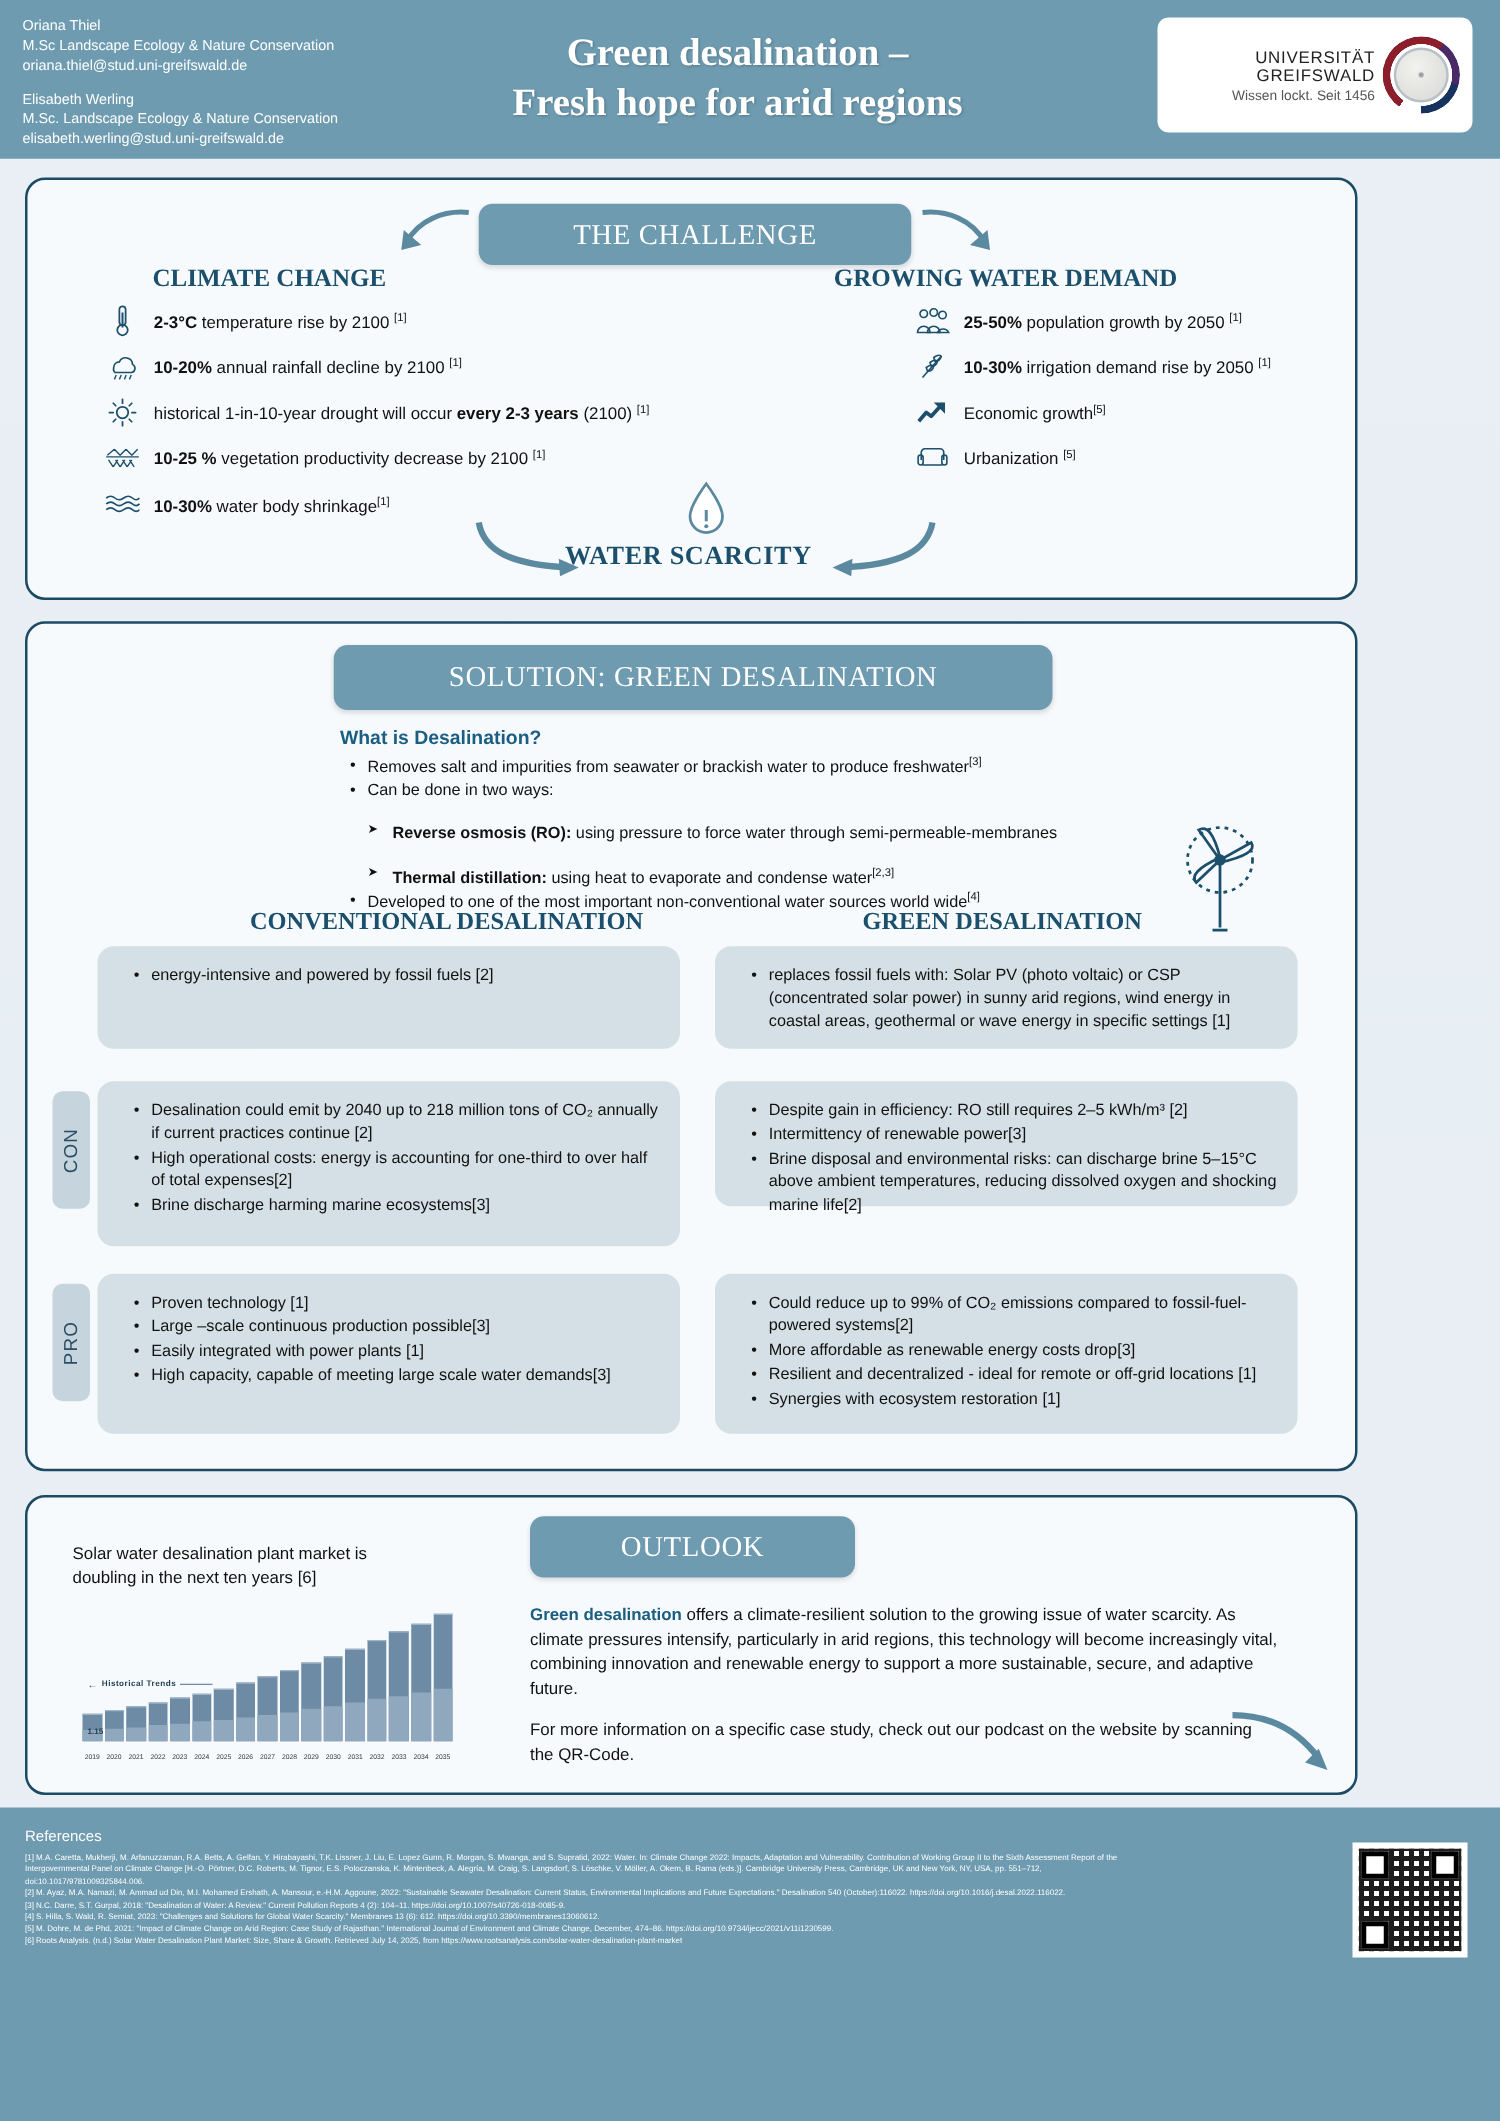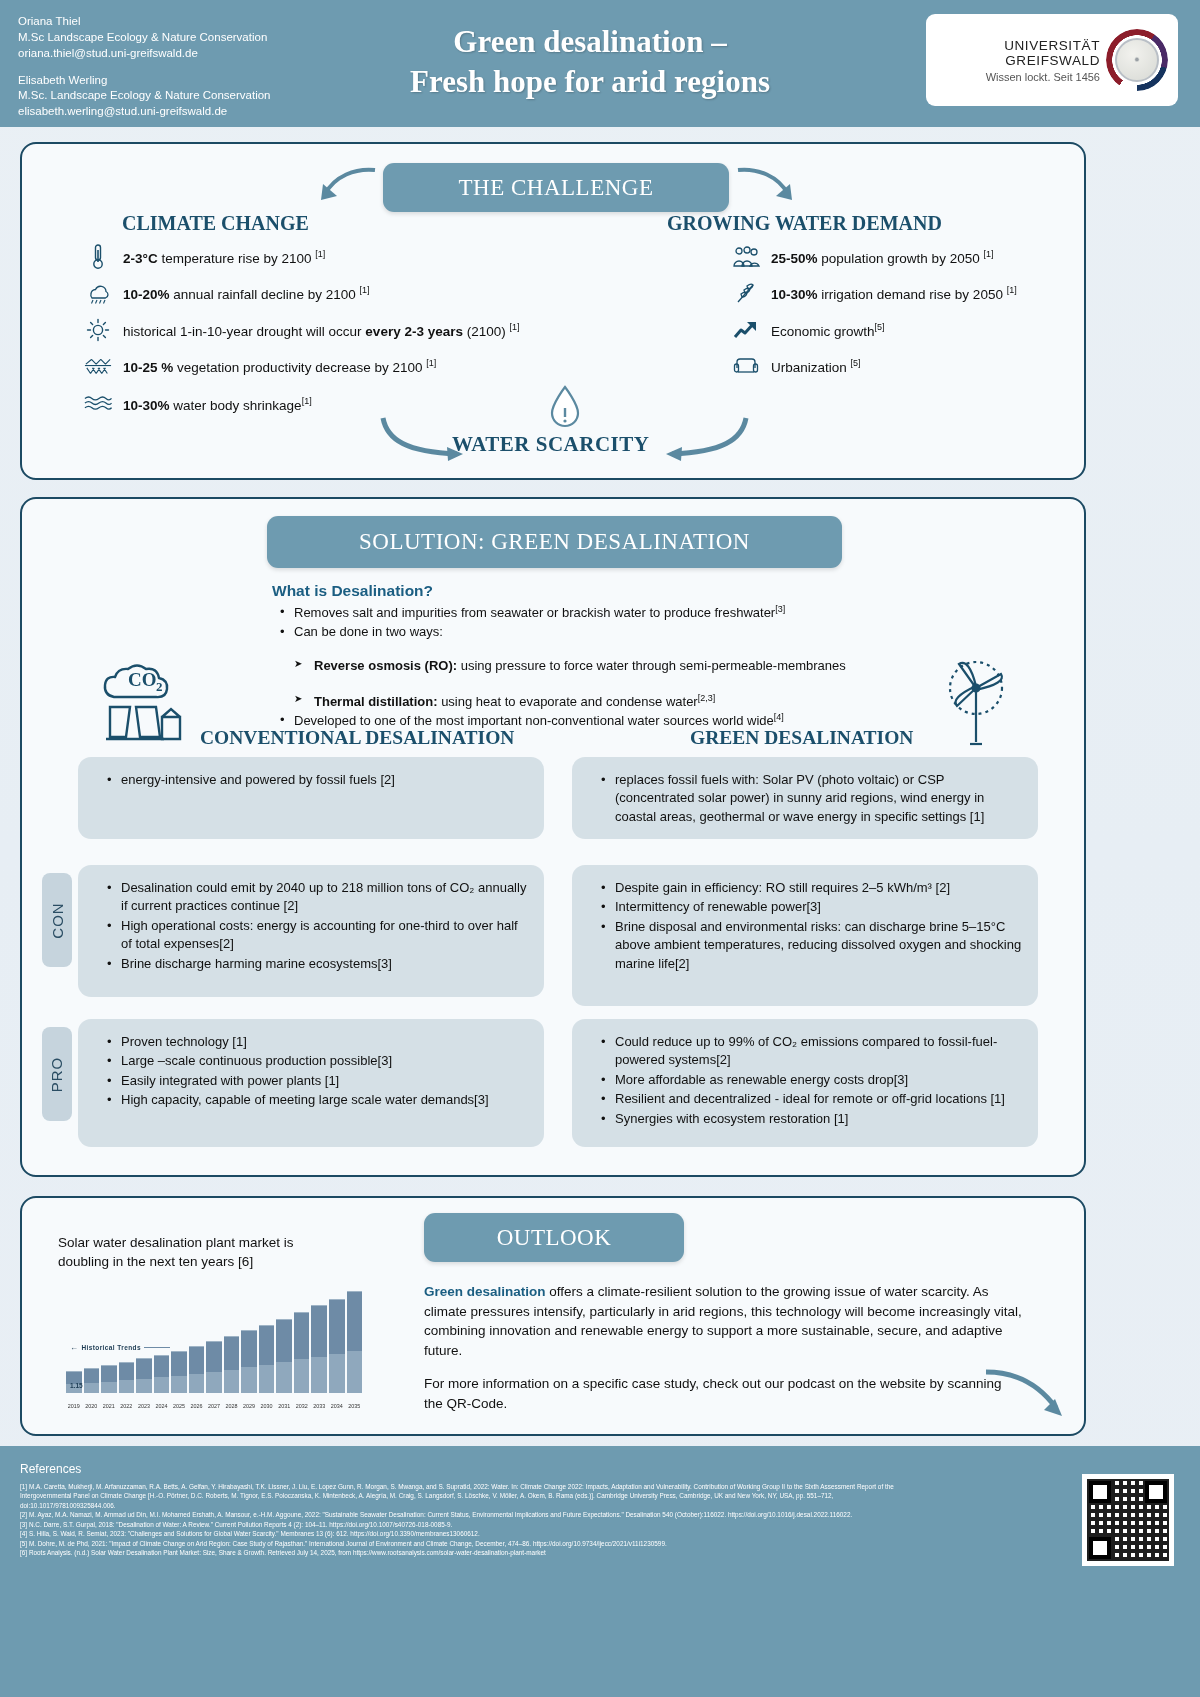--- a/index.html
+++ b/index.html
@@ -308,32 +308,20 @@
 
     <div class="wid-title">What is Desalination?</div>
     <div class="wid-list">
       <div class="li"><span>Removes salt and impurities from seawater or brackish water to produce freshwater</span><span class="sup">[3]</span></div>
       <div class="li"><span>Can be done in two ways:</span></div>
       <div class="sub"><b>Reverse osmosis (RO):</b><span> using pressure to force water through semi-permeable-membranes</span></div>
       <div class="sub"><b>Thermal distillation:</b><span> using heat to evaporate and condense water</span><span class="sup">[2,3]</span></div>
       <div class="li"><span>Developed to one of the most important non-conventional water sources world wide</span><span class="sup">[4]</span></div>
     </div>
 
-    <div style="position:absolute;left:70px;top:160px;">
-      <svg width="110" height="85" viewBox="0 0 110 85">
-        <g fill="none" stroke="#1b4f6b" stroke-width="2.4">
-          <path d="M22,38 q-10,-2 -9,-12 q1,-9 10,-8 q3,-9 13,-8 q9,-7 18,0 q11,-2 13,9 q9,2 8,11 q-1,9 -11,8z"></path>
-          <path d="M18,48 h20 l-4,30 h-16z M44,48 h20 l4,30 h-20z"></path>
-          <path d="M14,80 h58"></path>
-          <path d="M70,58 h18 v22 h-18z M70,58 l9,-8 l9,8"></path>
-        </g>
-        <text x="36" y="27" font-family="Liberation Serif, serif" font-size="19" font-weight="bold" fill="#1b4f6b">CO</text>
-        <text x="64" y="32" font-family="Liberation Serif, serif" font-size="13" font-weight="bold" fill="#1b4f6b">2</text>
-      </svg>
-    </div>
 
     <div style="position:absolute;right:60px;top:155px;">
       <svg width="95" height="95" viewBox="0 0 95 95">
         <g fill="none" stroke="#1b4f6b" stroke-width="2.2">
           <circle cx="47" cy="34" r="26" stroke-dasharray="3,4"></circle>
           <path d="M47,34 L47,88"></path>
           <path d="M47,34 L30,10 q10,-6 17,22z"></path>
           <path d="M47,34 L72,20 q6,9 -25,16z"></path>
           <path d="M47,34 L28,52 q-7,-8 19,-20z"></path>
           <circle cx="47" cy="34" r="3.5" fill="#1b4f6b"></circle>
@@ -353,21 +341,21 @@
     </div>
 
     <div class="tagbox" style="left:20px;top:374px;height:94px;">
         <span>CON</span>
       </div>
     <div class="pbox" style="left:56px;top:366px;width:466px;height:132px;">
       <div class="li">Desalination could emit by 2040 up to 218 million tons of CO₂ annually if current practices continue [2]</div>
       <div class="li">High operational costs: energy is accounting for one-third to over half of total expenses[2]</div>
       <div class="li">Brine discharge harming marine ecosystems[3]</div>
     </div>
-    <div class="pbox" style="left:550px;top:366px;width:466px;height:141px;">
+    <div class="pbox" style="left:550px;top:366px;width:466px;height:100px;">
       <div class="li">Despite gain in efficiency: RO still requires 2–5 kWh/m³ [2]</div>
       <div class="li">Intermittency of renewable power[3]</div>
       <div class="li">Brine disposal and environmental risks: can discharge brine 5–15°C above ambient temperatures, reducing dissolved oxygen and shocking marine life[2]</div>
     </div>
 
     <div class="tagbox" style="left:20px;top:528px;height:94px;">
         <span>PRO</span>
       </div>
     <div class="pbox" style="left:56px;top:520px;width:466px;height:128px;">
       <div class="li">Proven technology [1]</div>

